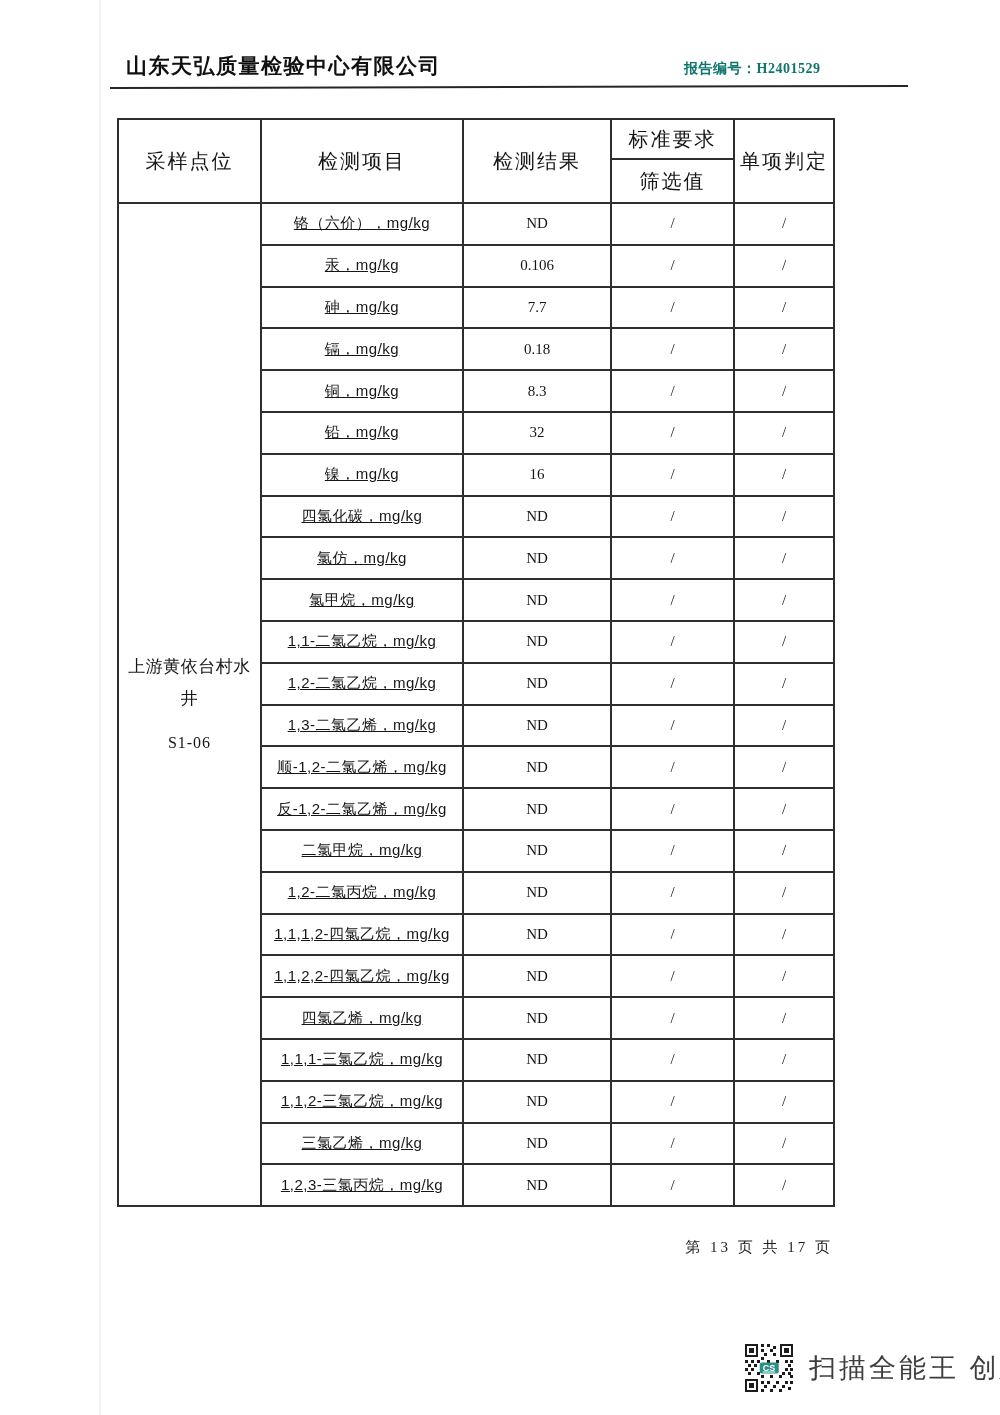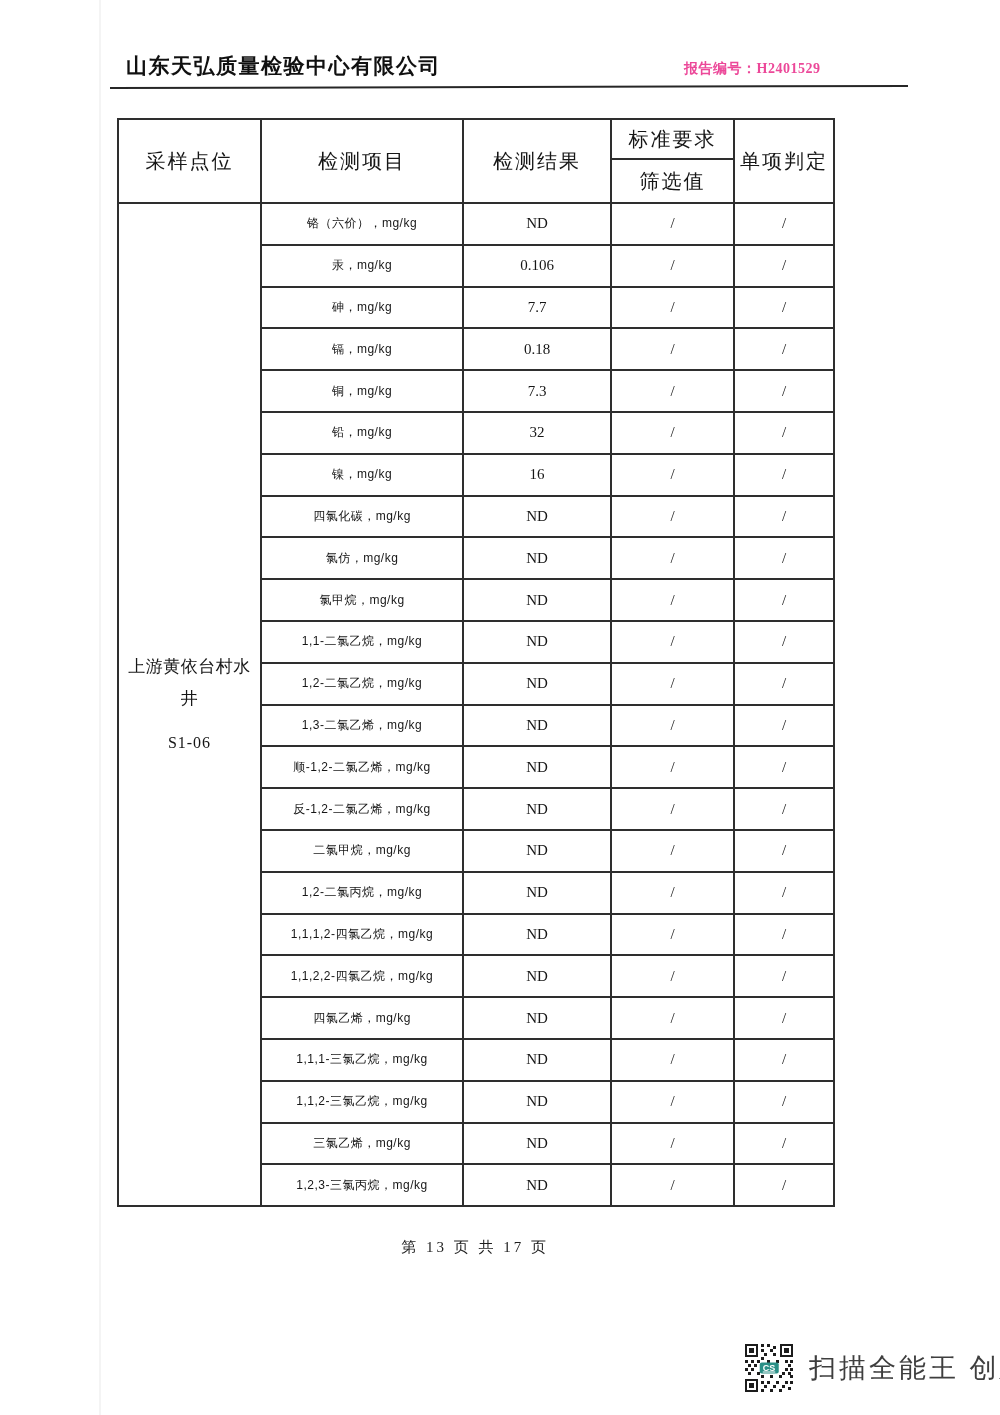--- a/index.html
+++ b/index.html
@@ -30,21 +30,21 @@
     font-weight: 700;
     letter-spacing: 1.5px;
     color: #101010;
   }
   .report-number {
     position: absolute;
     left: 684px; top: 60px;
     font-size: 14px;
     font-weight: 700;
     font-family: "Liberation Serif", serif;
-    color: #ec4899;
+    color: #0f766e;
     letter-spacing: 0.5px;
   }
   .header-rule {
     position: absolute;
     left: 110px; top: 86px;
     width: 798px; height: 2px;
     background: #262626;
     transform: rotate(-0.15deg);
   }
 
@@ -62,21 +62,21 @@
     vertical-align: middle;
     font-weight: normal;
     color: #161616;
     padding: 0 2px;
     overflow: hidden;
   }
   .results-table thead tr.h1 { height: 40px; }
   .results-table thead tr.h2 { height: 44px; }
   .results-table tbody tr { height: 41.8px; }
   .results-table th { font-size: 20px; letter-spacing: 2px; }
-  .cell-item { font-size: 12px; letter-spacing: 0.5px; }
+  .cell-item { font-size: 15px; letter-spacing: 0.5px; text-decoration: underline; }
   .cell-result, .cell-screening, .cell-judgment {
     font-size: 15px;
     font-family: "Liberation Serif", serif;
   }
   .cell-sampling {
     font-size: 17px;
     letter-spacing: 0.5px;
     line-height: 1.9;
   }
   .cell-sampling .code {
@@ -84,21 +84,21 @@
     font-size: 16px;
     letter-spacing: 1px;
     margin-top: 12px;
   }
 
   
   .page-footer {
     position: absolute;
     left: 117px; top: 1238px;
     width: 716px;
-    text-align: center;
+    text-align: right;
     font-size: 15px;
     letter-spacing: 3px;
     font-family: "Liberation Serif", serif;
     color: #1d1d1d;
   }
 
   
   .scanner-mark {
     position: absolute;
     left: 744px; top: 1343px;
@@ -188,21 +188,21 @@
           <td class="cell-judgment">/</td>
         </tr>
         <tr>
           <td class="cell-item">镉，mg/kg</td>
           <td class="cell-result">0.18</td>
           <td class="cell-screening">/</td>
           <td class="cell-judgment">/</td>
         </tr>
         <tr>
           <td class="cell-item">铜，mg/kg</td>
-          <td class="cell-result">7.3</td>
+          <td class="cell-result">8.3</td>
           <td class="cell-screening">/</td>
           <td class="cell-judgment">/</td>
         </tr>
         <tr>
           <td class="cell-item">铅，mg/kg</td>
           <td class="cell-result">32</td>
           <td class="cell-screening">/</td>
           <td class="cell-judgment">/</td>
         </tr>
         <tr>

